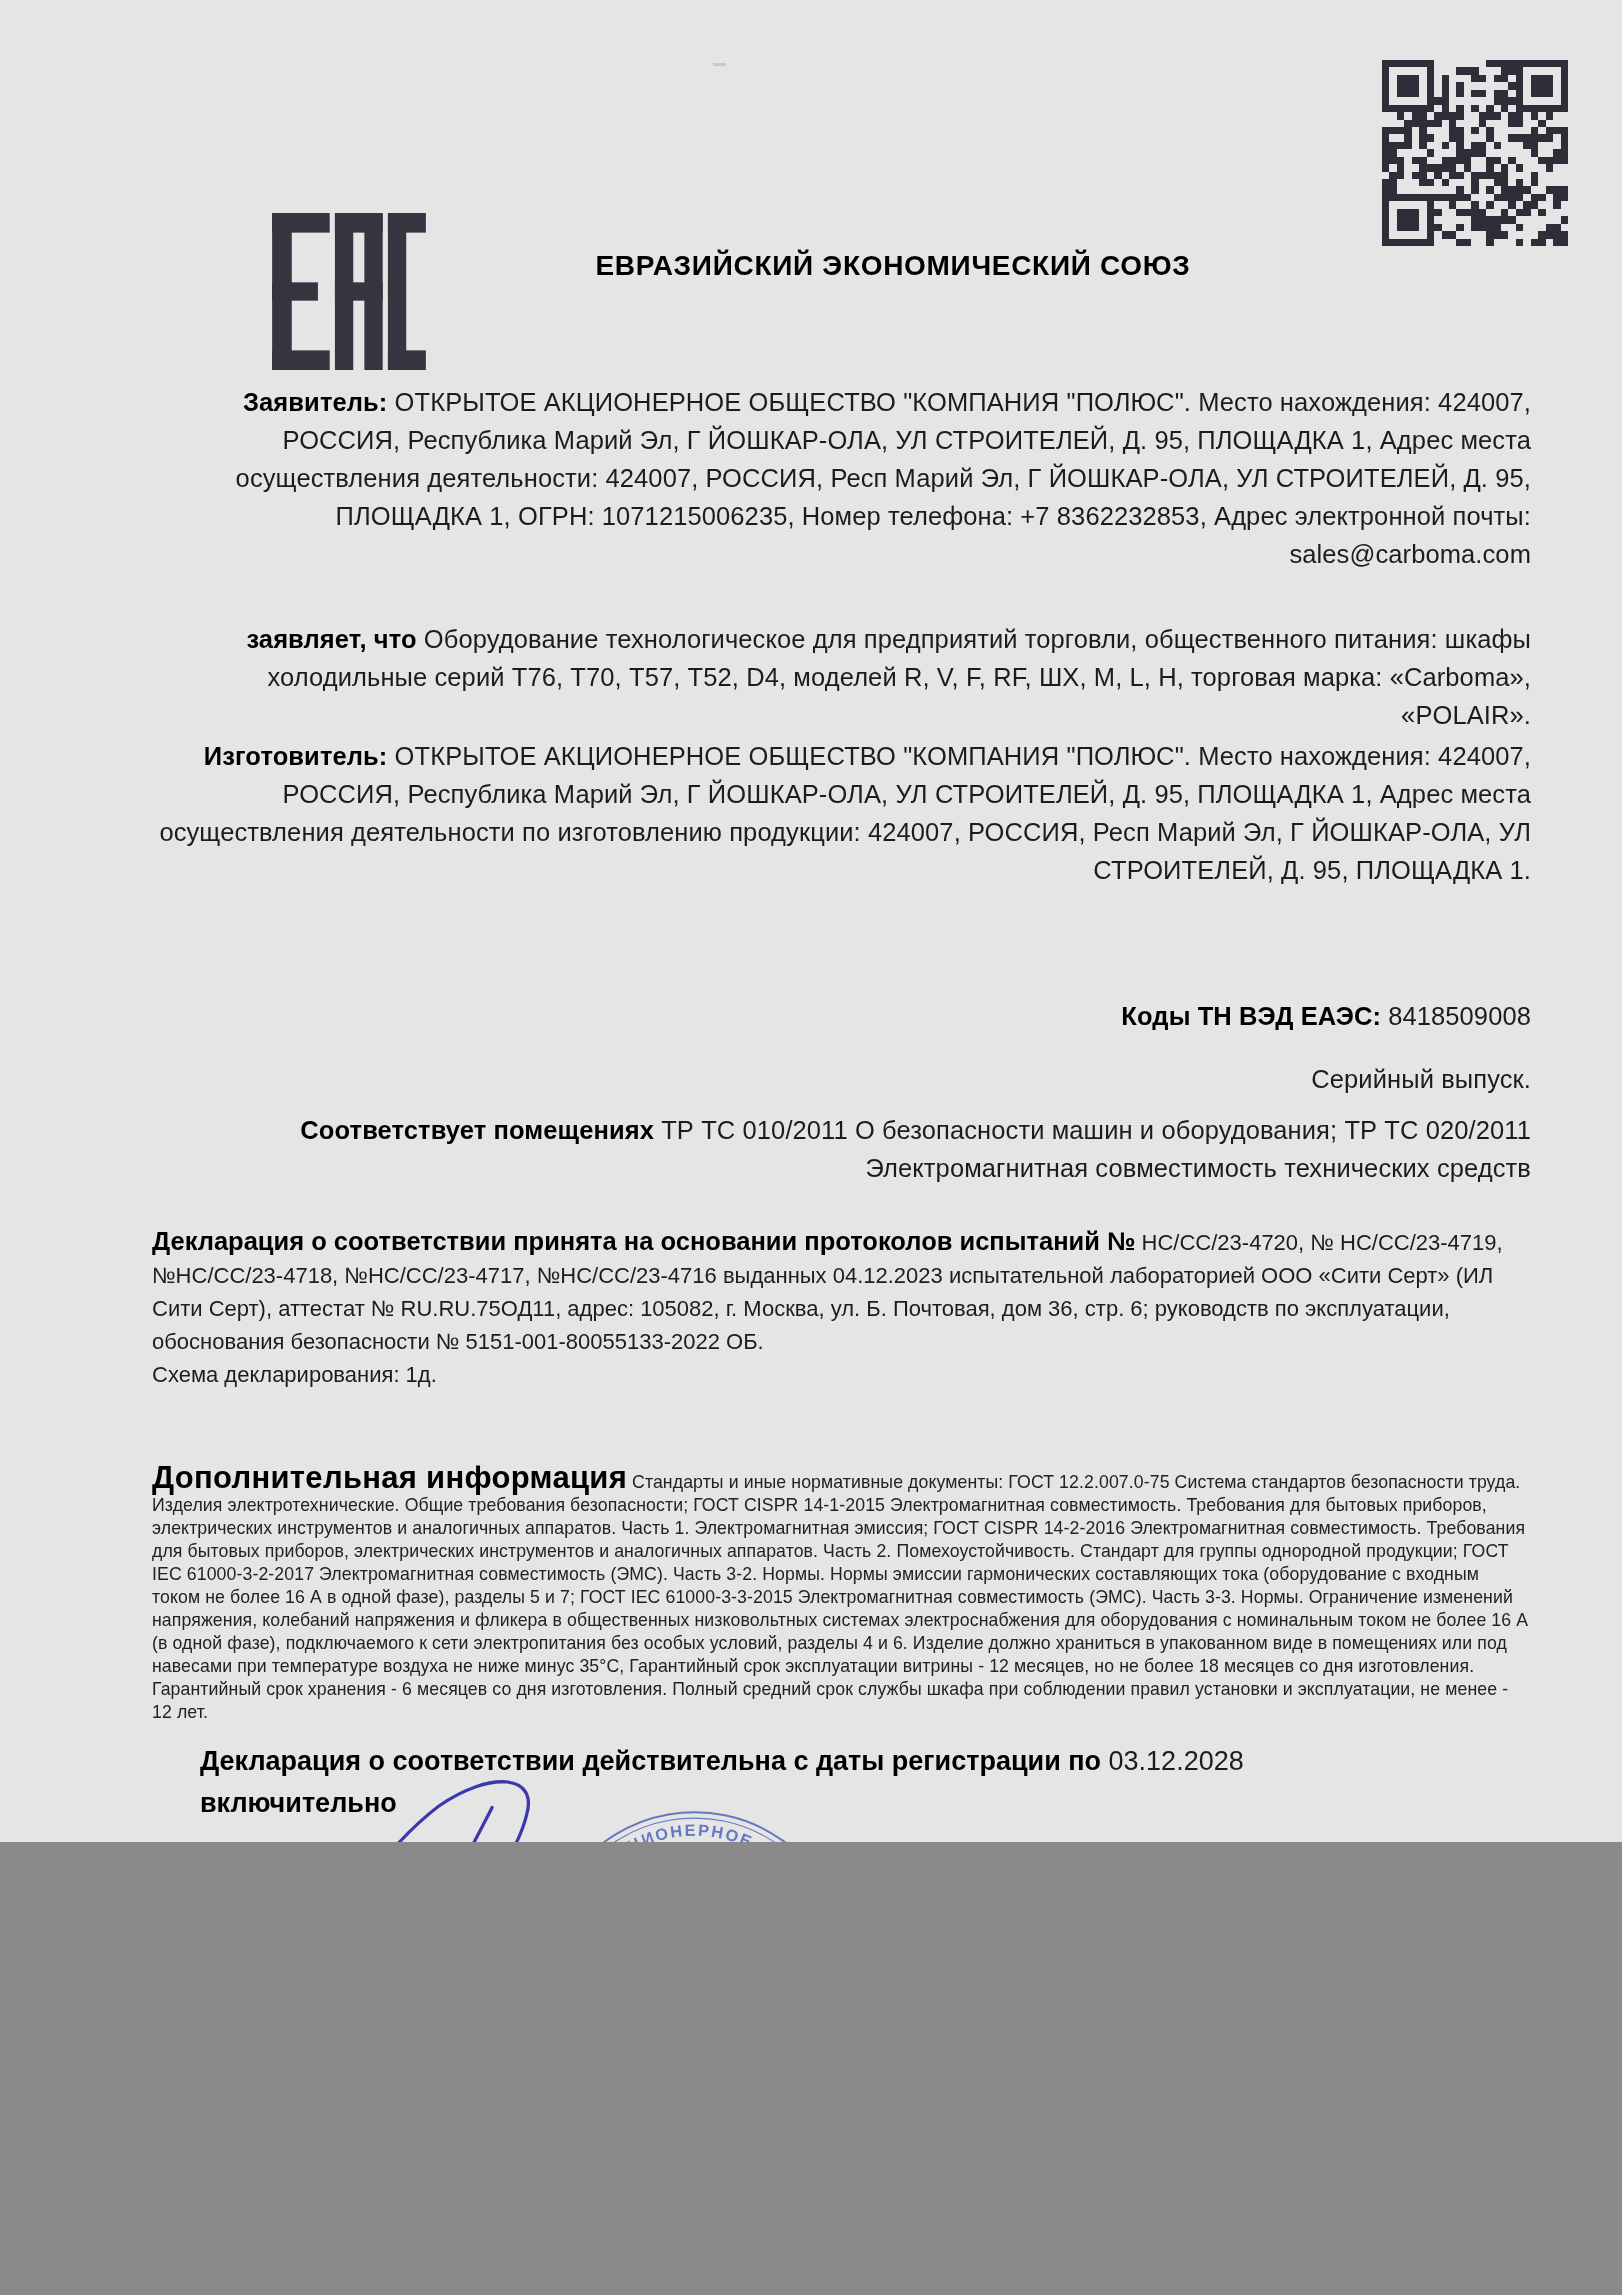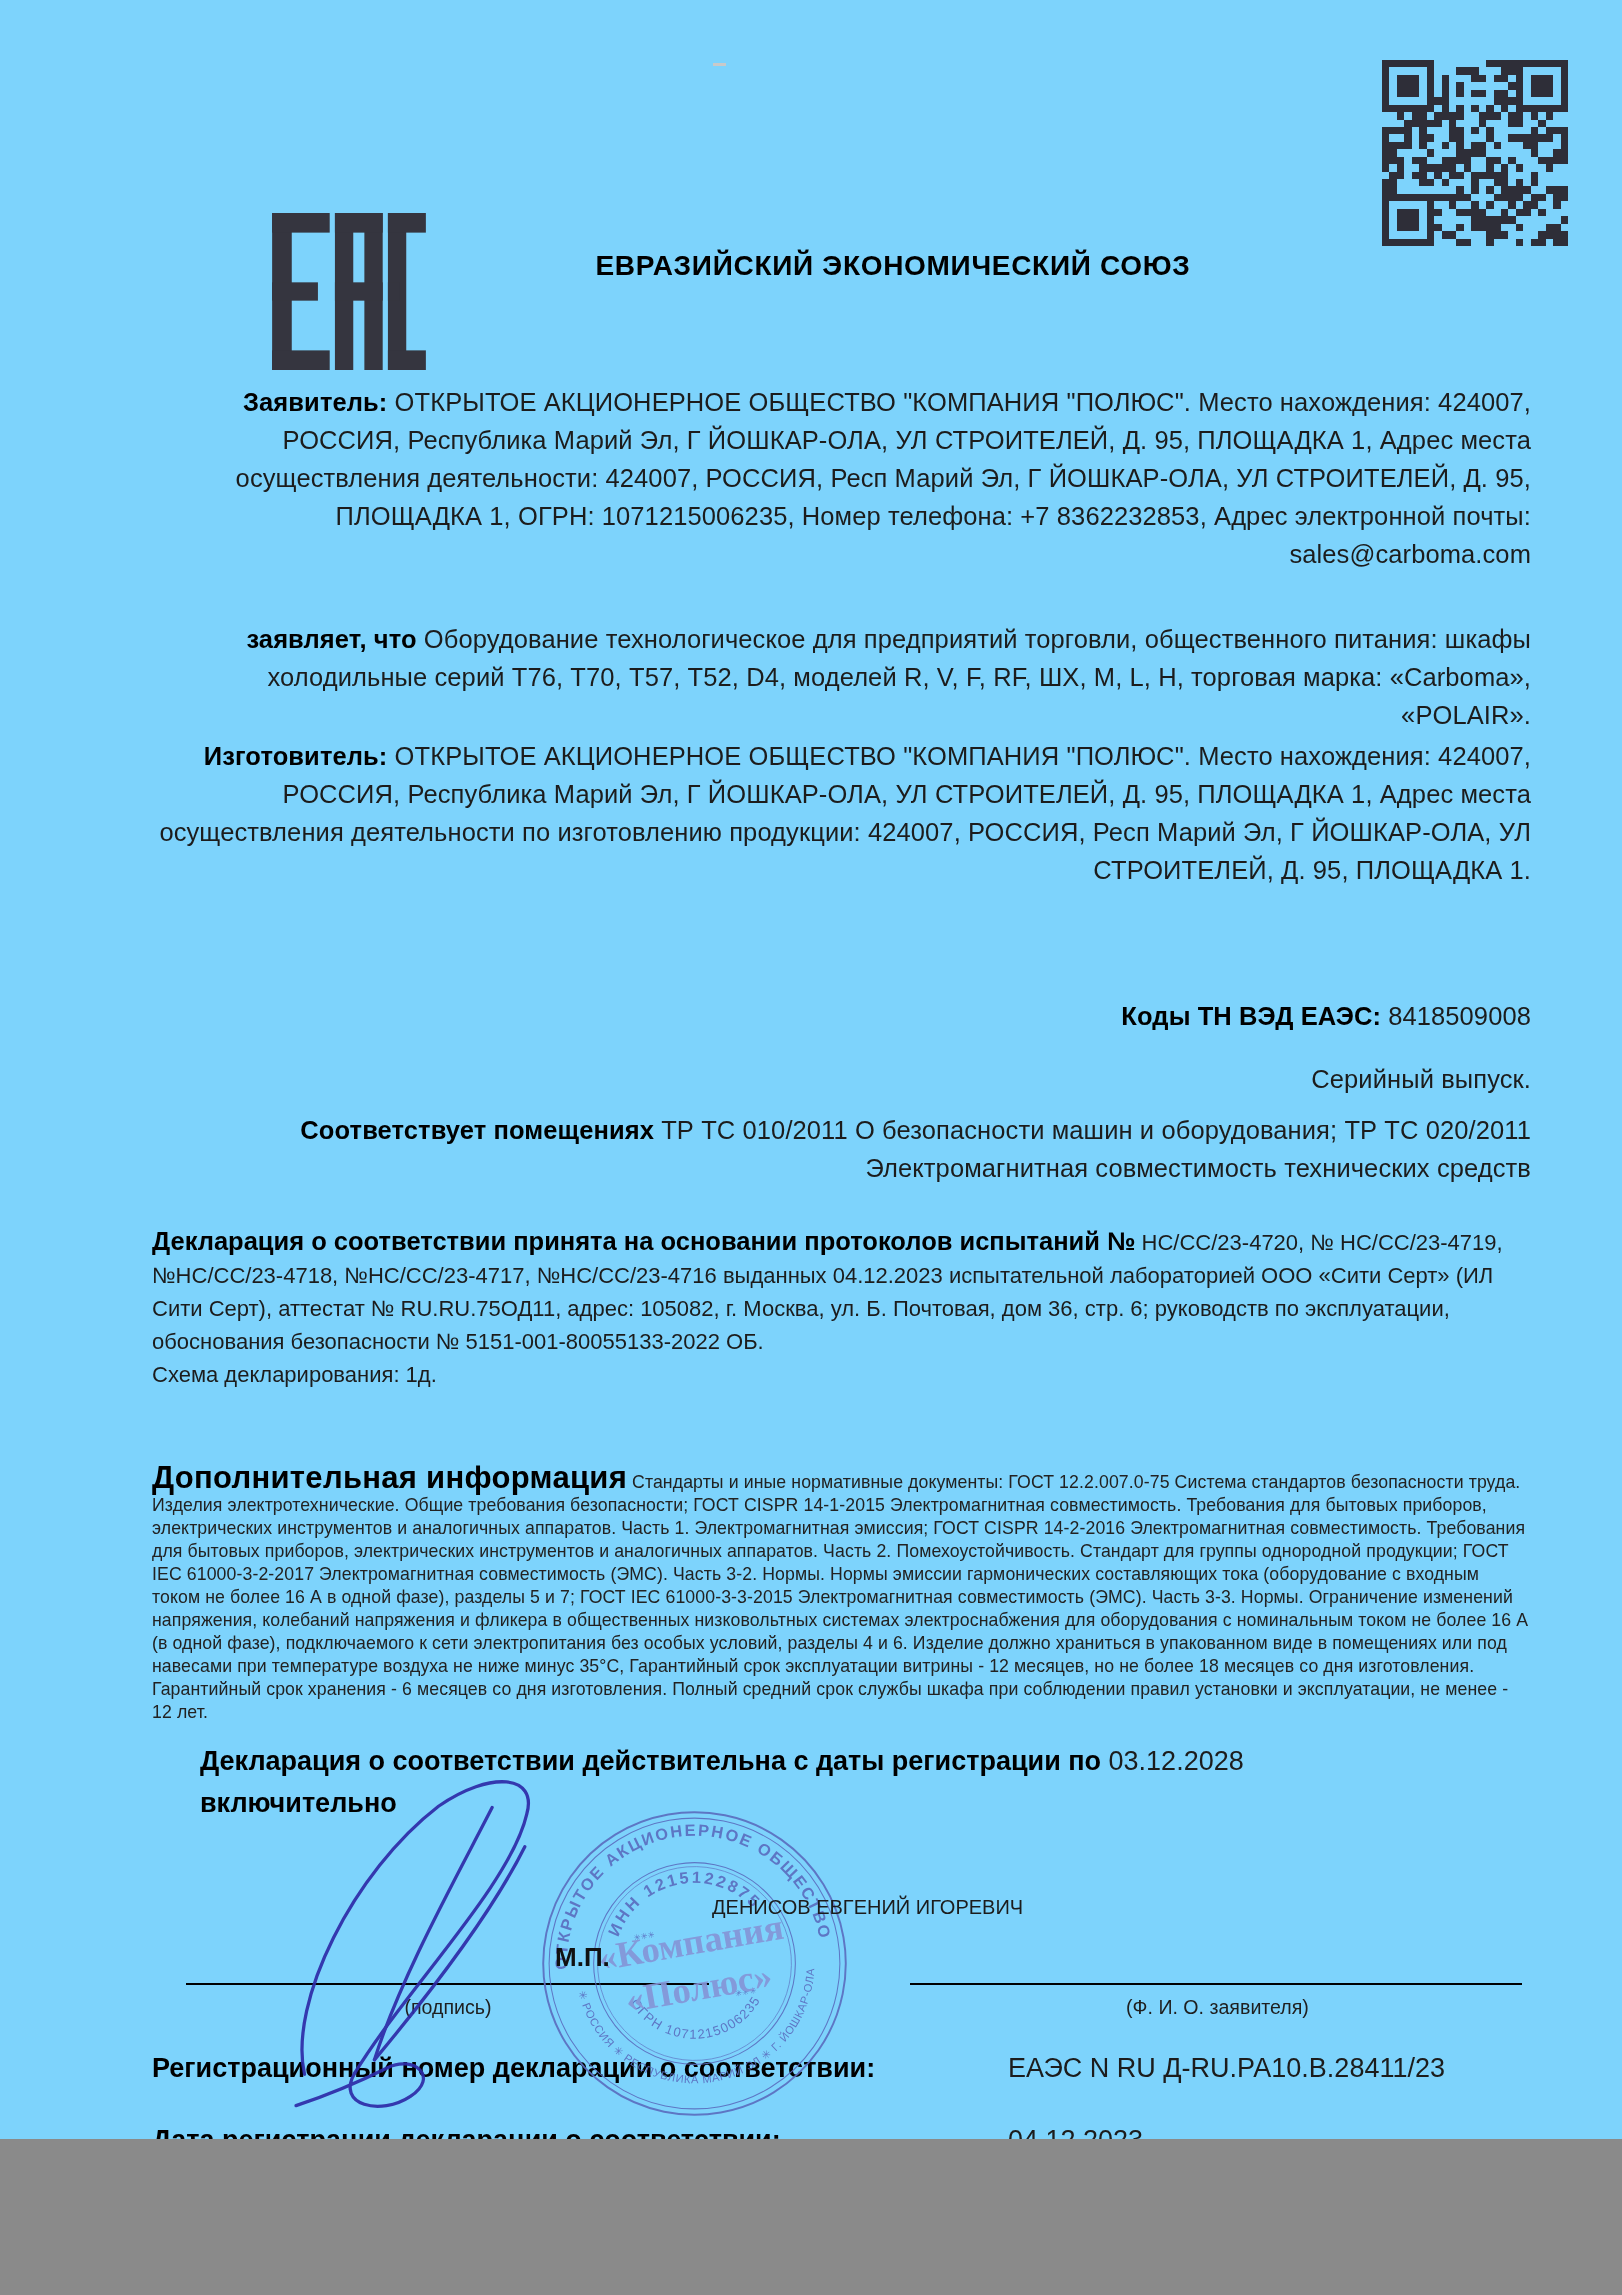--- a/index.html
+++ b/index.html
@@ -1,19 +1,19 @@
 <!DOCTYPE html>
 <html style="font-size:10.5px"><head>
 <meta charset="utf-8">
 <style>
   html,body{margin:0;padding:0;background:#8a8a8a;}
   .page{
     position:relative;
-    width:1623px;height:2139px;
-    background:#7dd3fc;
+    width:1623px;height:1842px;
+    background:#e5e5e5;
     font-family:"Liberation Sans", sans-serif;
     color:#1c1c1c;
     overflow:hidden;
   }
   .abs{position:absolute;}
   .body-text{font-size:25.5px;line-height:38px;letter-spacing:0.1px;text-align:right;}
   .b{font-weight:bold;color:#000;}
   .block{left:152px;width:1379px;}
   .titles{left:196px;width:1394px;text-align:center;font-weight:bold;color:#000;}
   .t1{top:250px;font-size:28px;letter-spacing:0.7px;}

